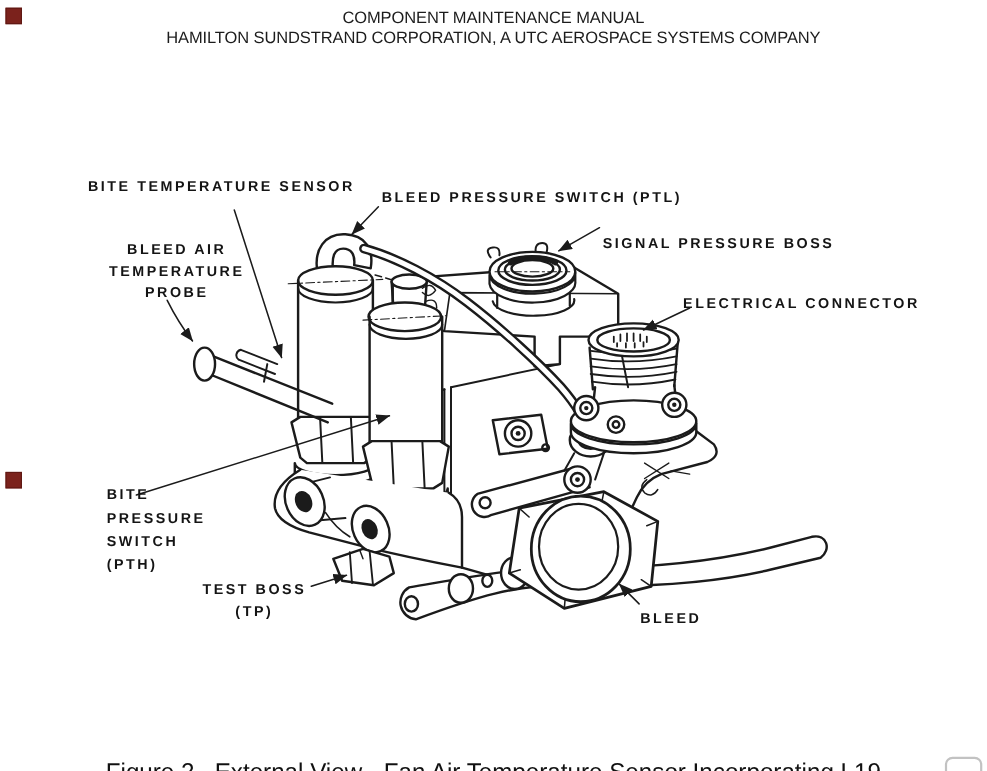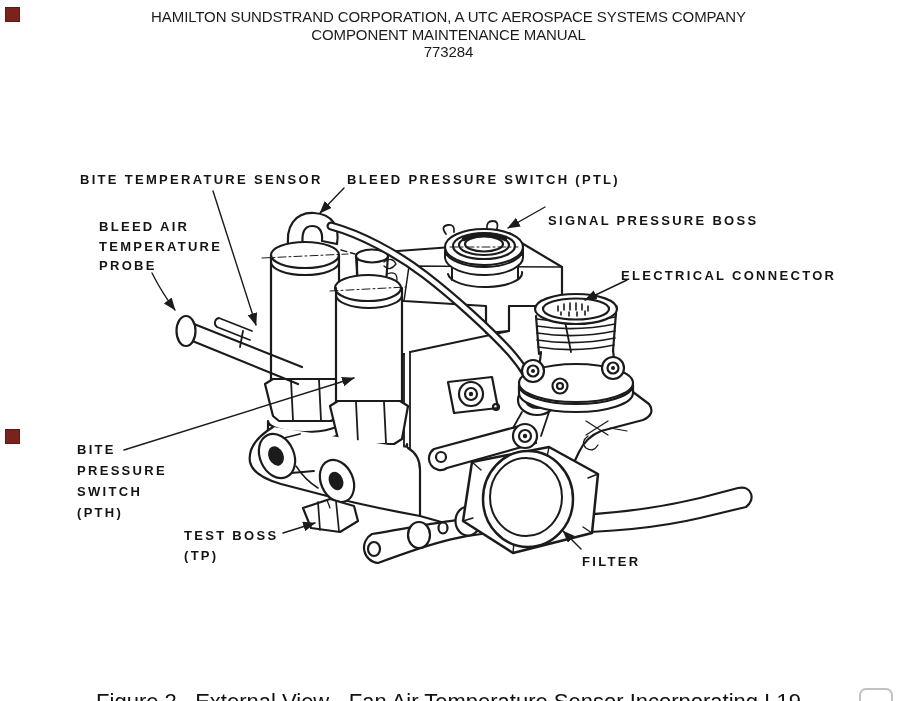--- a/index.html
+++ b/index.html
@@ -5,37 +5,36 @@
   html,body{margin:0;padding:0;background:#ffffff;}
   body{position:relative;width:897px;height:701px;overflow:hidden;
        font-family:"Liberation Sans",sans-serif;color:#1a1a1a;}
   .abs{position:absolute;}
   
   .doc-header{left:0;top:8px;width:897px;text-align:center;
               font-size:15px;line-height:17.5px;color:#1c1c1c;letter-spacing:-0.1px;}
   
   .callout{position:absolute;font-size:13px;font-weight:700;letter-spacing:2.3px;
            color:#141414;white-space:pre-line;line-height:20px;}
-  .callout.tight{line-height:19.5px;}
-  .callout.wide{line-height:21px;}
+  .callout.tight{line-height:19.5px;text-align:center;}
+  .callout.wide{line-height:21px;margin-left:20px;}
   
   .caption{left:0;top:634px;width:897px;text-align:center;font-size:22px;
            line-height:27px;color:#111;white-space:pre-wrap;}
   
   .red-marker{width:13px;height:13px;background:#7b221c;border:1px solid #5f1813;}
   .corner-box{width:30px;height:22px;border:2px solid #c2c2c2;border-radius:7px;background:#fff;}
   svg{position:absolute;left:0;top:0;}
 </style>
 </head>
 <body>
 
 <div class="abs doc-header">
+  <div>COMPONENT MAINTENANCE MANUAL</div>
   <div>HAMILTON SUNDSTRAND CORPORATION, A UTC AEROSPACE SYSTEMS COMPANY</div>
-  <div>COMPONENT MAINTENANCE MANUAL</div>
-  <div>773284</div>
 </div>
 
 <div class="abs red-marker" style="left:5px;top:7px"></div>
 <div class="abs red-marker" style="left:5px;top:429px"></div>
 
 <svg width="897" height="701" viewBox="0 0 897 701">
   <defs>
     <marker id="arr" markerWidth="10" markerHeight="8" refX="8.5" refY="3.5" orient="auto">
       <path d="M0,0 L9,3.5 L0,7 Z" fill="#1b1b1b"></path>
     </marker>
@@ -187,33 +186,33 @@
       <line x1="545" y1="207" x2="508" y2="228" marker-end="url(#arr)"></line>
       <line x1="627" y1="280" x2="585" y2="300" marker-end="url(#arr)"></line>
       <path d="M152,273 Q162,293 175,310" marker-end="url(#arr)"></path>
       <line x1="124" y1="450" x2="354" y2="378" marker-end="url(#arr)"></line>
       <line x1="283" y1="533" x2="315" y2="523" marker-end="url(#arr)"></line>
       <line x1="581" y1="549" x2="563" y2="531" marker-end="url(#arr)"></line>
     </g>
   </g>
 </svg>
 
-<div class="callout" style="left:80px;top:170px">BITE TEMPERATURE SENSOR</div>
+<div class="callout" style="left:80px;top:160px">BITE TEMPERATURE SENSOR</div>
 <div class="callout" style="left:347px;top:170px">BLEED PRESSURE SWITCH (PTL)</div>
 <div class="callout" style="left:548px;top:211px">SIGNAL PRESSURE BOSS</div>
 <div class="callout" style="left:621px;top:266px">ELECTRICAL CONNECTOR</div>
 <div class="callout tight" style="left:99px;top:217px">BLEED AIR
 TEMPERATURE
 PROBE</div>
 <div class="callout wide" style="left:77px;top:439px">BITE
 PRESSURE
 SWITCH
 (PTH)</div>
 <div class="callout tight" style="left:184px;top:526px">TEST BOSS
 (TP)</div>
-<div class="callout" style="left:582px;top:552px">FILTER</div>
+<div class="callout" style="left:582px;top:552px">BLEED</div>
 
 <div class="abs caption">
   <div>Figure 2.  External View - Fan Air Temperature Sensor Incorporating L19</div>
   
 </div>
 
 <div class="abs corner-box" style="left:859px;top:688px"></div>
 
 </body></html>

